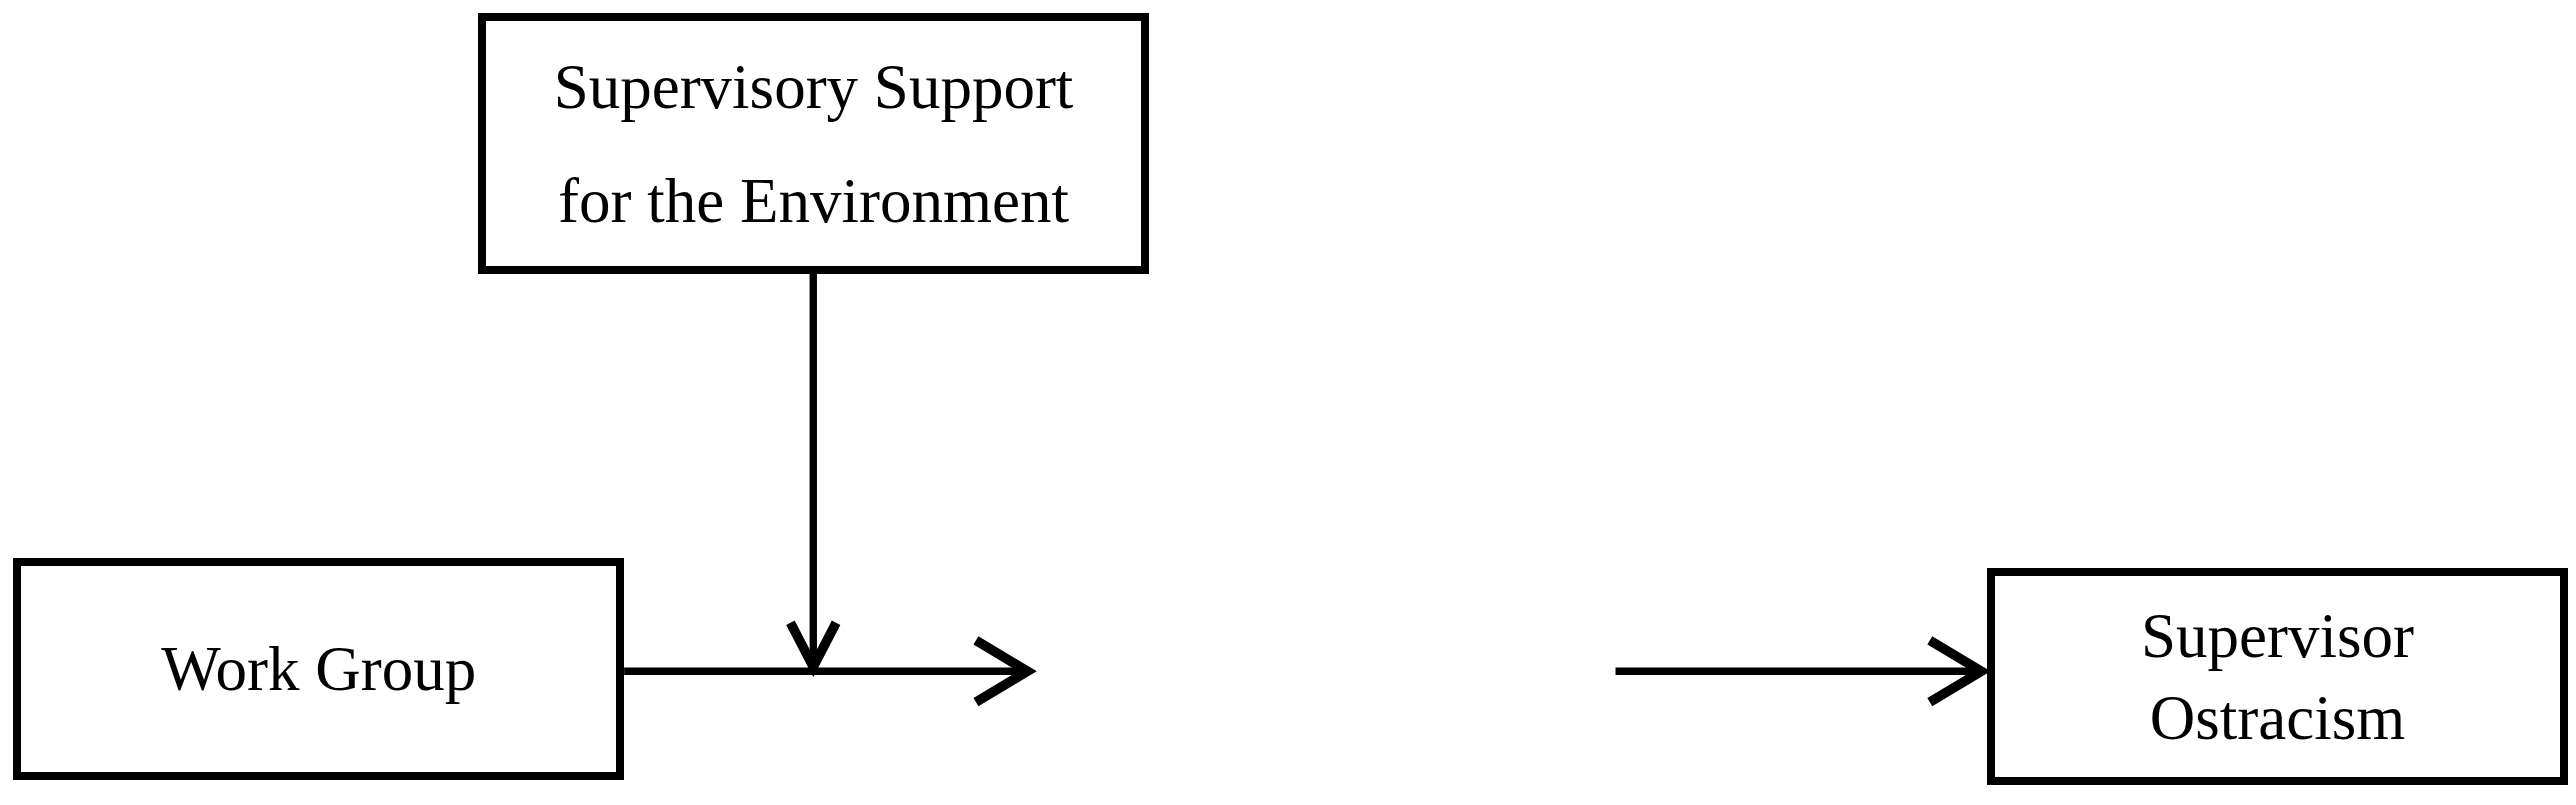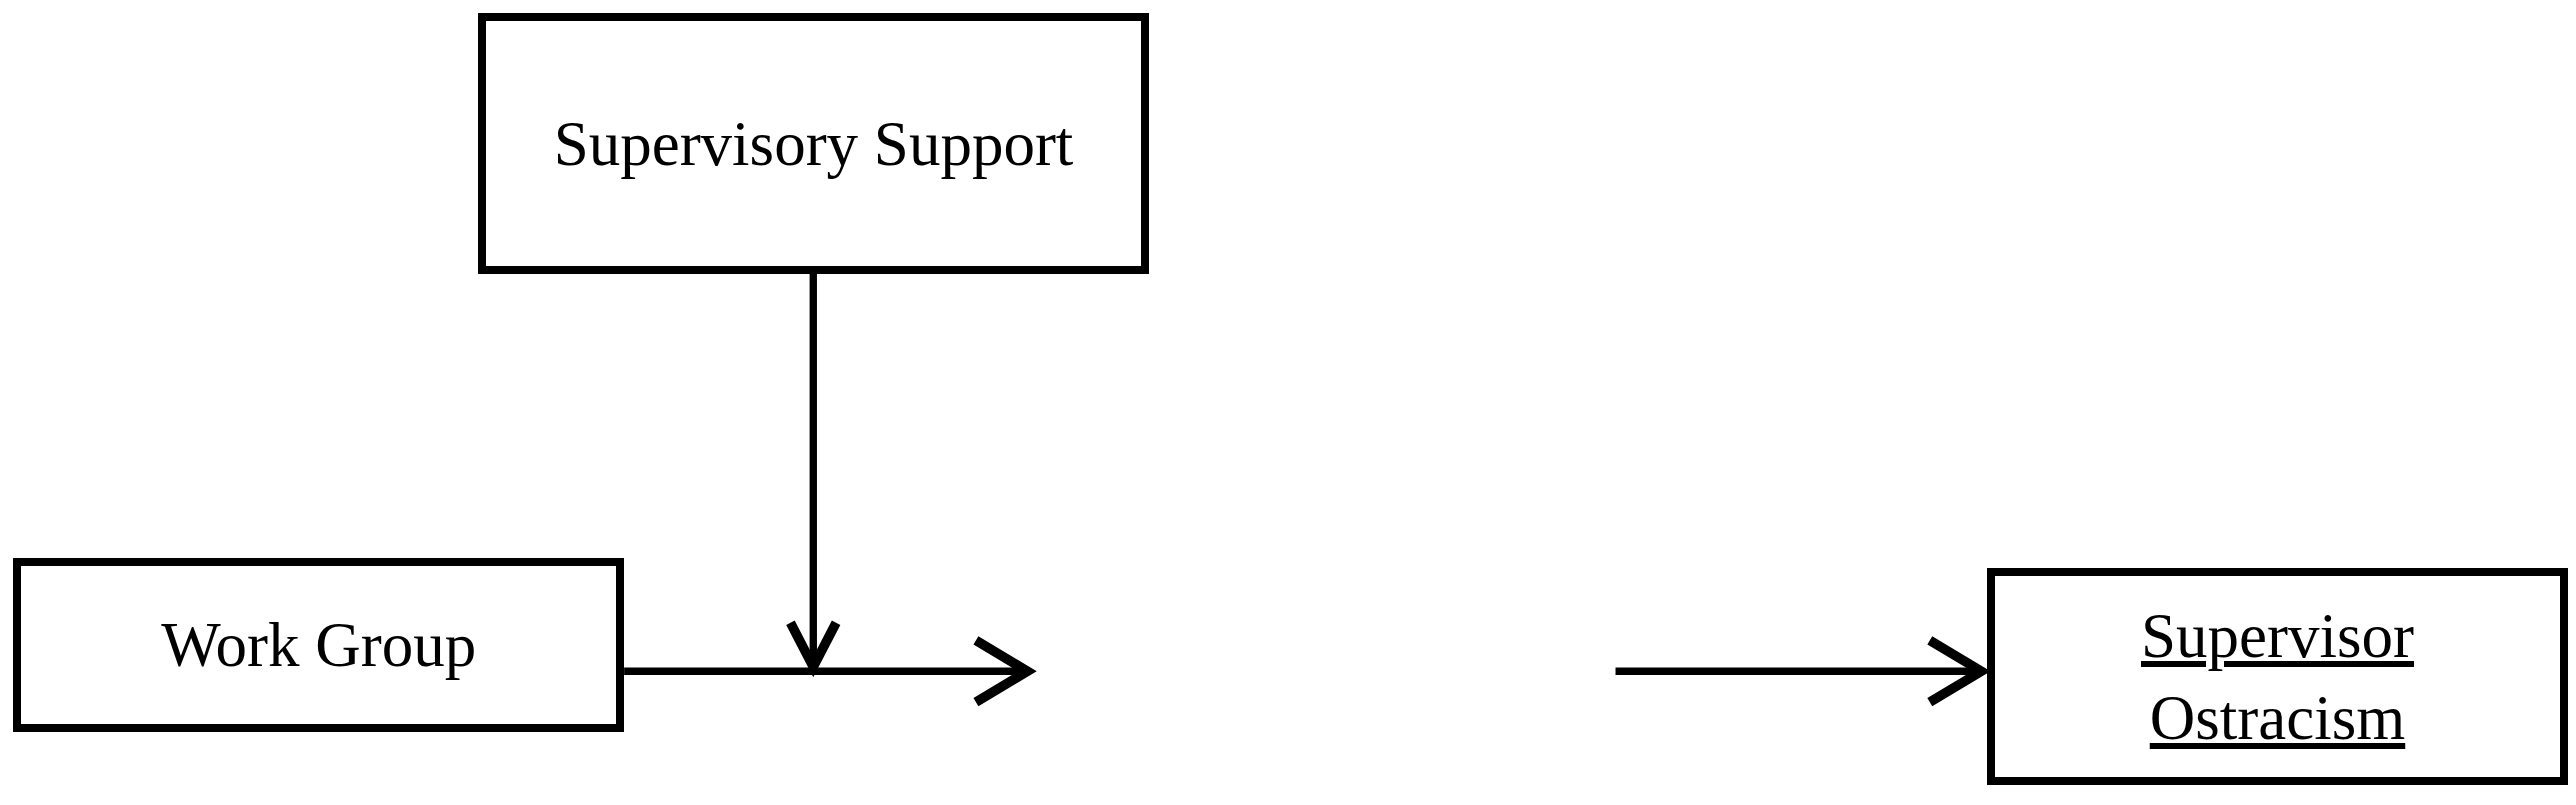--- a/index.html
+++ b/index.html
@@ -42,34 +42,33 @@
     left: 478px;
     top: 13.2px;
     width: 671px;
     height: 261px;
     gap: 32px;
   }
   .node-work-group-green-advocacy {
     left: 13.2px;
     top: 558px;
     width: 611px;
-    height: 174px;
+    height: 222px;
   }
   .node-moral-credits {
     left: 1030px;
     top: 563px;
     width: 585px;
     height: 232px;
   }
   .node-supervisor-ostracism {
     left: 1987px;
     top: 568px;
     width: 581px;
     height: 217px;
-    text-decoration: underline;
   }
   .node .line {
     display: block;
   }
 </style>
 </head>
 <body>
 
 <div class="canvas">
 
@@ -86,20 +85,21 @@
     </g>
 
     <g>
       <line x1="2195" y1="912" x2="2684" y2="912" stroke="#000000" stroke-width="10"></line>
       <path d="M 2622 870 L 2692 912 L 2622 954" fill="none" stroke="#000000" stroke-width="13"></path>
     </g>
   </svg>
 
   <div class="node node-supervisory-support">
     <span class="line">Supervisory Support</span>
+    <span class="line">for the Environment</span>
   </div>
 
   <div class="node node-work-group-green-advocacy">
     <span class="line">Work Group</span>
   </div>
 
 
   <div class="node node-supervisor-ostracism">
     <span class="line">Supervisor</span>
     <span class="line">Ostracism</span>

